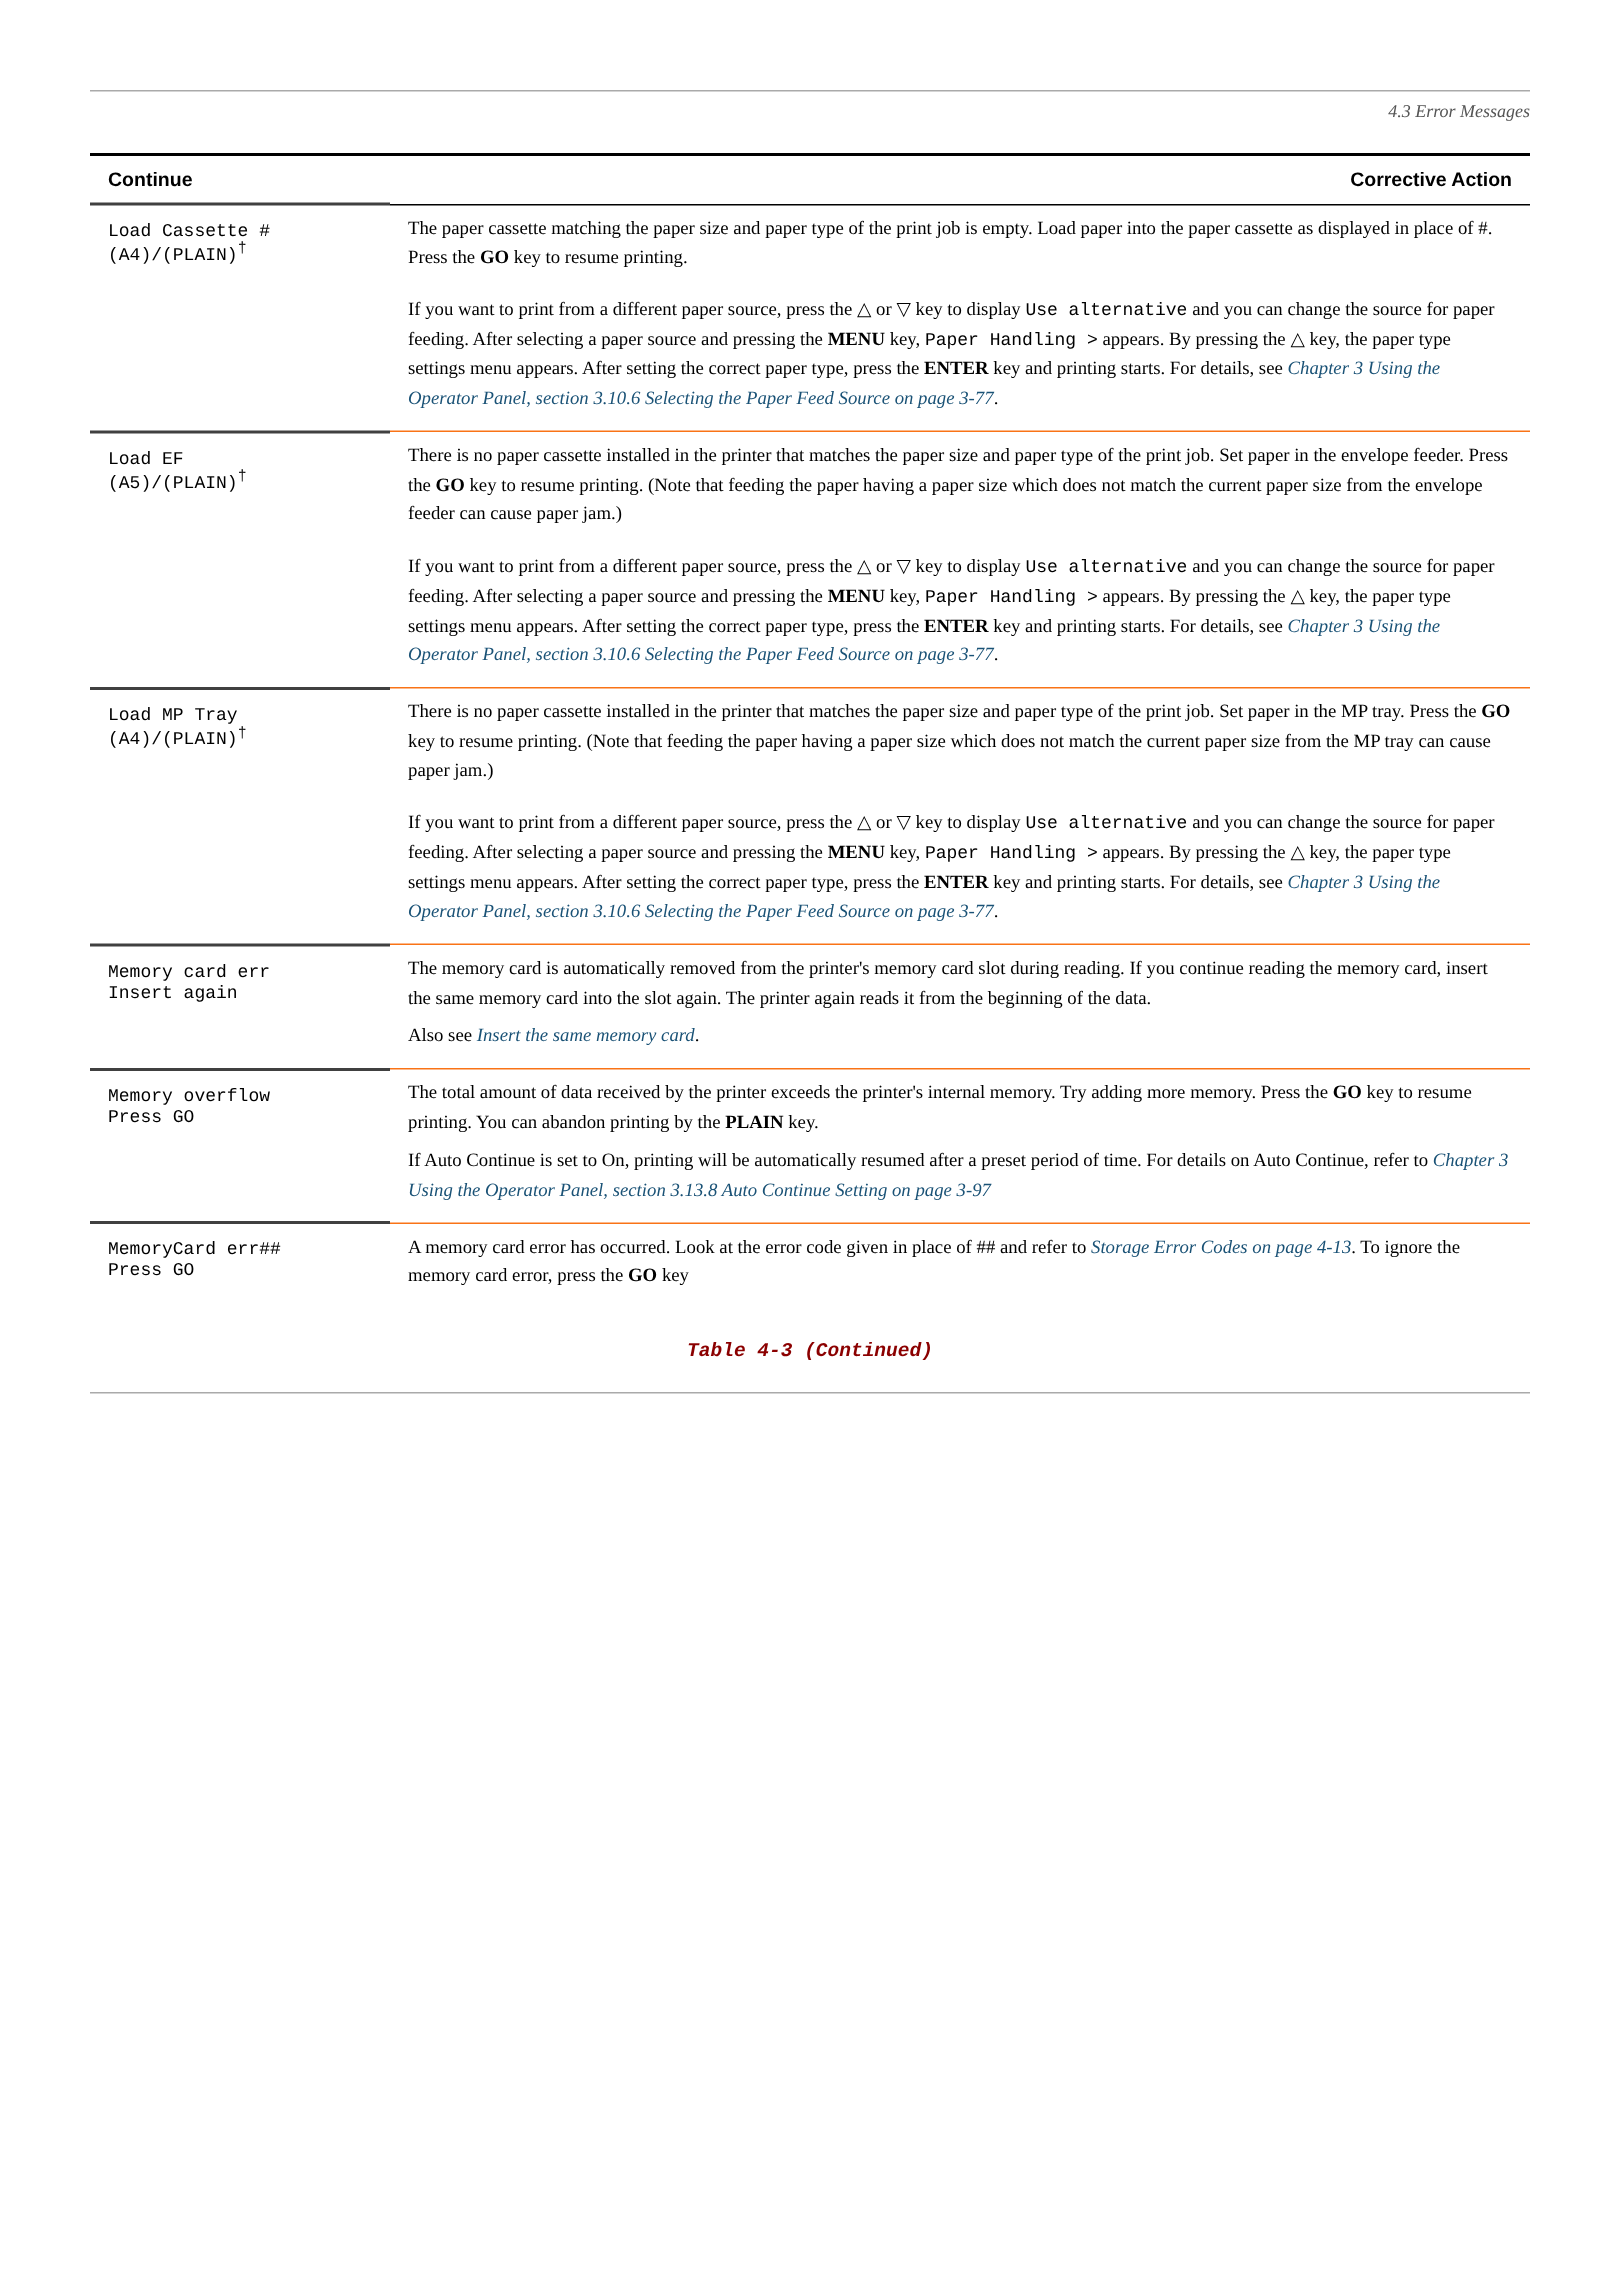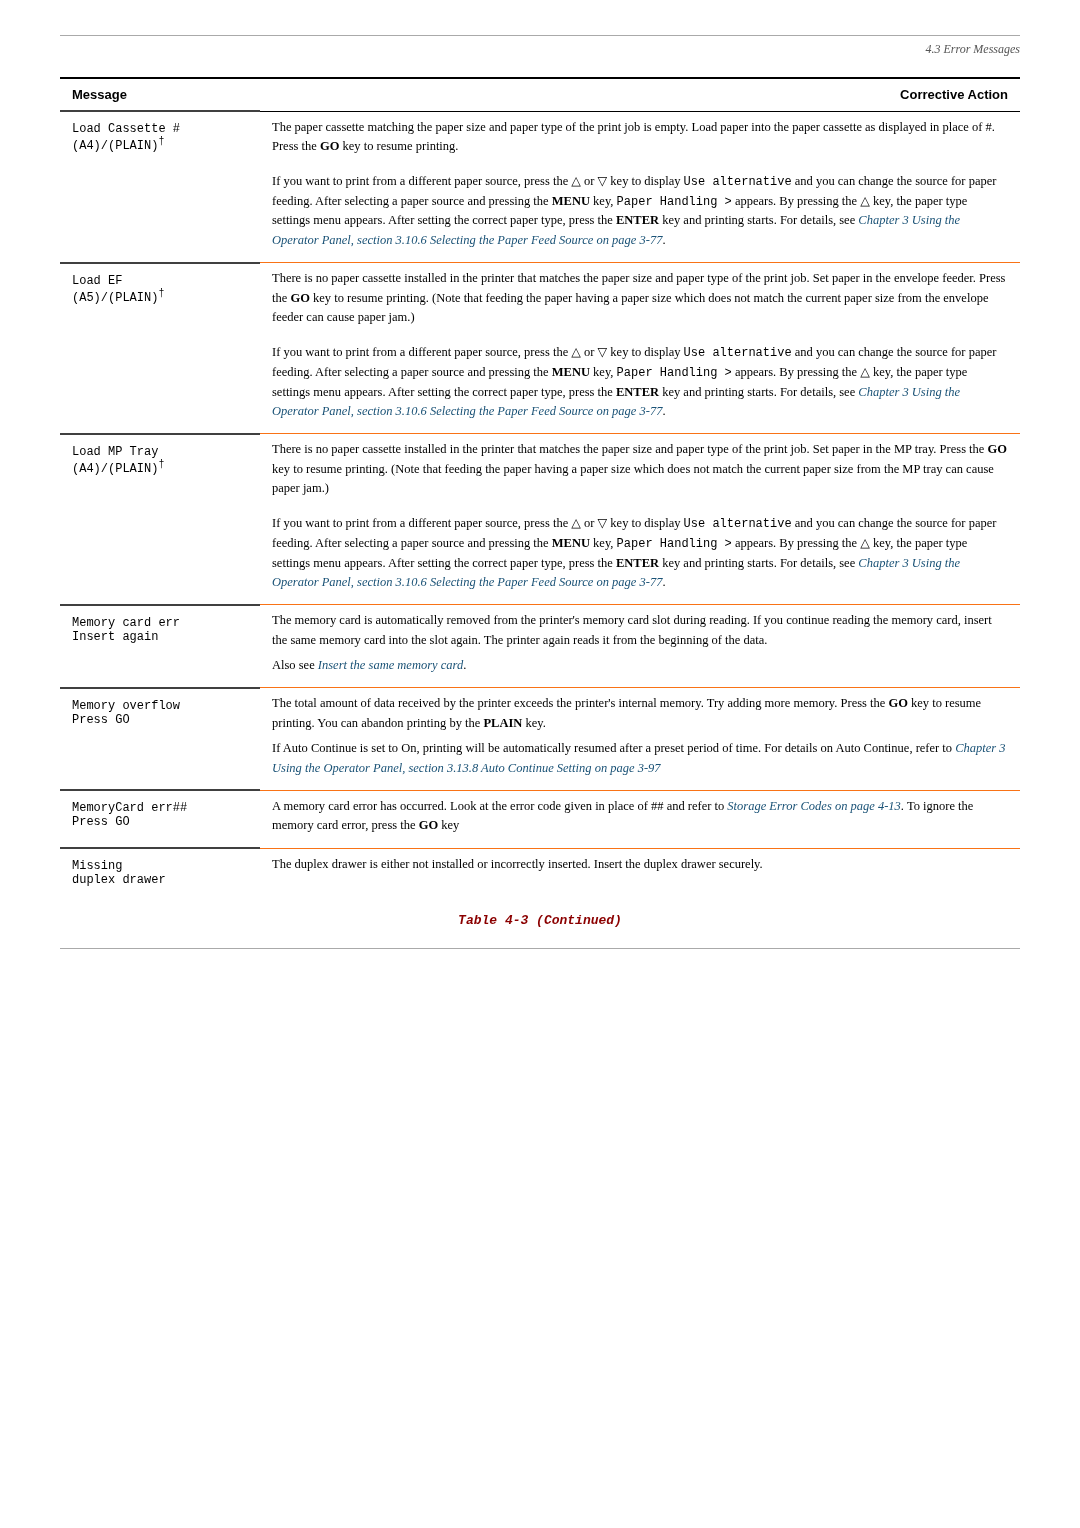--- a/index.html
+++ b/index.html
@@ -9,21 +9,21 @@
       background: #fff;
       color: #000;
       width: 1080px;
       min-height: 1528px;
       position: relative;
     }
 
     .page-container {
       width: 1080px;
       min-height: 1528px;
-      padding: 35px 60px 60px 60px;
+      padding: 60px 60px 60px 60px;
       position: relative;
     }
 
     .header-rule {
       border: none;
       border-top: 1px solid #aaa;
       margin-bottom: 6px;
     }
 
     .header-section {
@@ -145,21 +145,21 @@
 <div class="page-container">
   <hr class="header-rule">
 
   <div class="header-section">
     <span class="header-title">4.3 Error Messages</span>
   </div>
 
   <table class="main-table">
     <thead>
       <tr>
-        <th class="col-message">Message</th>
+        <th class="col-message">Continue</th>
         <th class="col-corrective">Corrective Action</th>
       </tr>
     </thead>
     <tbody>
 
       <tr>
         <td class="msg-cell">
           <span><span class="code-inline">Load Cassette #<br>(A4)/(PLAIN)</span><sup>†</sup></span>
         </td>
         <td class="action-cell">
@@ -225,28 +225,20 @@
 
       <tr>
         <td class="msg-cell">
           <span class="code-inline">MemoryCard err##<br>Press GO</span>
         </td>
         <td class="action-cell">
           <p>A memory card error has occurred. Look at the error code given in place of ## and refer to <a class="italic-link"><em>Storage Error Codes on page 4-13</em></a>. To ignore the memory card error, press the <span class="bold-key">GO</span> key</p>
         </td>
       </tr>
 
-      <tr>
-        <td class="msg-cell">
-          <span class="code-inline">Missing<br>duplex drawer</span>
-        </td>
-        <td class="action-cell">
-          <p>The duplex drawer is either not installed or incorrectly inserted. Insert the duplex drawer securely.</p>
-        </td>
-      </tr>
 
 
     </tbody>
   </table>
 
   <div class="table-caption">Table 4-3  (Continued)</div>
 
   <hr class="footer-rule">
 </div>
 

